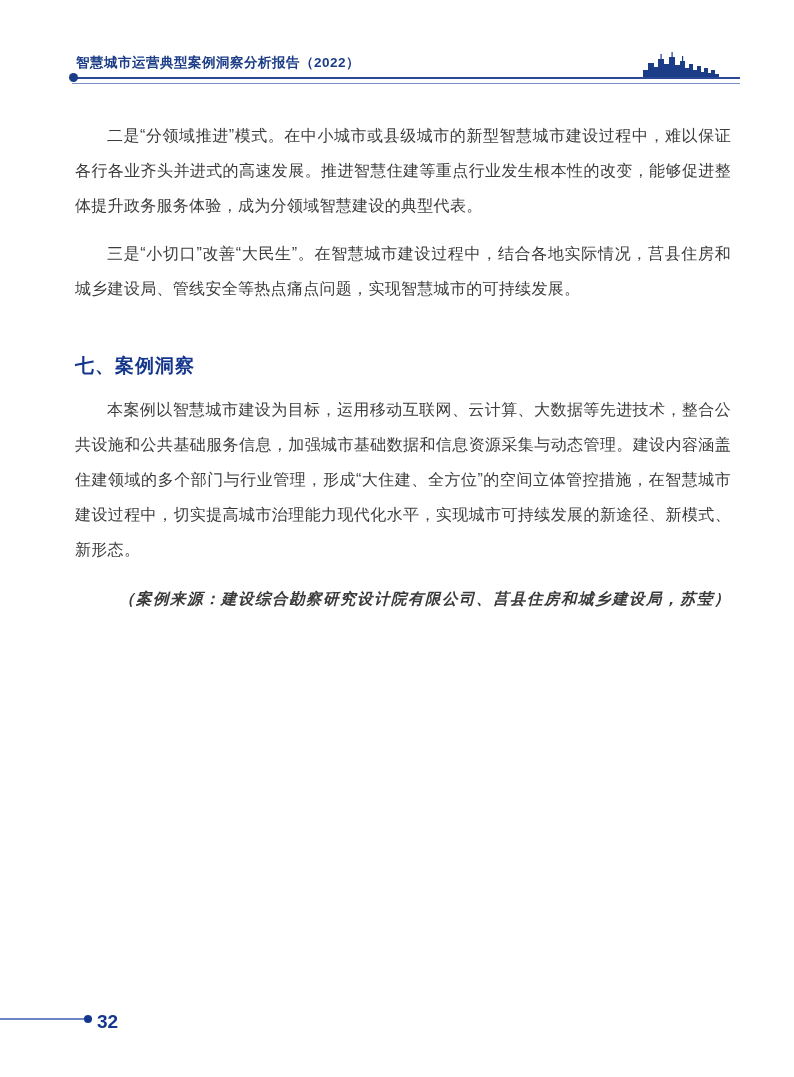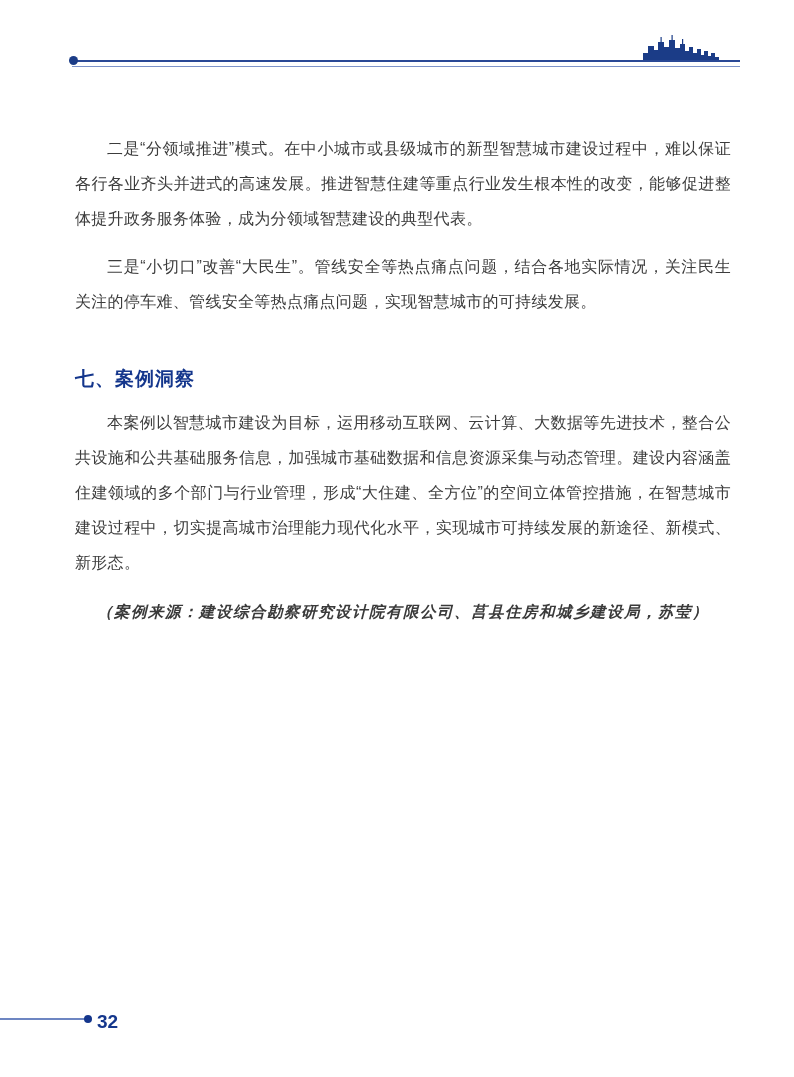--- a/index.html
+++ b/index.html
@@ -50,21 +50,21 @@
     right: 18px;
     bottom: 7px;
     width: 80px;
     height: 26px;
   }
 
   
   .content {
     position: absolute;
     left: 75px;
-    top: 131px;
+    top: 118px;
     width: 656px;
   }
   .body-par {
     font-size: 16px;
     line-height: 35px;
     color: #3c3c3c;
     text-align: justify;
     text-indent: 2em;
     margin-bottom: 13px;
     letter-spacing: 0.3px;
@@ -72,21 +72,21 @@
   .section-heading {
     font-size: 19px;
     font-weight: bold;
     color: #14368c;
     margin-top: 47px;
     margin-bottom: 13px;
     letter-spacing: 1px;
   }
   .source-line {
     margin-top: 22px;
-    text-align: center;
+    text-align: right;
     font-family: "Liberation Serif", "DejaVu Serif", serif;
     font-style: italic;
     font-weight: 600;
     font-size: 15.5px;
     letter-spacing: 1.5px;
     color: #3a3a3a;
   }
 
   
   .footer-rule {
@@ -114,20 +114,21 @@
     font-weight: bold;
     color: #14368c;
   }
 </style>
 </head>
 <body>
 
 <div class="page">
 
   <div class="header">
+    <div class="header-title">智慧城市运营典型案例洞察分析报告（2022）</div>
     <svg class="skyline" viewBox="0 0 78 26" xmlns="http://www.w3.org/2000/svg">
       <g fill="#1b3c87">
         <rect x="0" y="19" width="5" height="7"></rect>
         <rect x="5" y="12" width="6" height="14"></rect>
         <rect x="11" y="16" width="4" height="10"></rect>
         <rect x="15" y="8" width="6" height="18"></rect>
         <rect x="17.5" y="3" width="1.2" height="6"></rect>
         <rect x="21" y="13" width="5" height="13"></rect>
         <rect x="26" y="6" width="6" height="20"></rect>
         <rect x="28.5" y="1" width="1.2" height="6"></rect>
@@ -145,21 +146,21 @@
         <rect x="72" y="23" width="4" height="3"></rect>
       </g>
     </svg>
     <div class="header-rule">
       <div class="header-dot"></div>
     </div>
   </div>
 
   <div class="content">
     <p class="body-par">二是“分领域推进”模式。在中小城市或县级城市的新型智慧城市建设过程中，难以保证各行各业齐头并进式的高速发展。推进智慧住建等重点行业发生根本性的改变，能够促进整体提升政务服务体验，成为分领域智慧建设的典型代表。</p>
-    <p class="body-par">三是“小切口”改善“大民生”。管线安全等热点痛点问题，结合各地实际情况，关注民生关注的停车难、管线安全等热点痛点问题，实现智慧城市的可持续发展。</p>
+    <p class="body-par">三是“小切口”改善“大民生”。在智慧城市建设过程中，结合各地实际情况，莒县住房和城乡建设局、管线安全等热点痛点问题，实现智慧城市的可持续发展。</p>
 
     <h2 class="section-heading">七、案例洞察</h2>
 
     <p class="body-par">本案例以智慧城市建设为目标，运用移动互联网、云计算、大数据等先进技术，整合公共设施和公共基础服务信息，加强城市基础数据和信息资源采集与动态管理。建设内容涵盖住建领域的多个部门与行业管理，形成“大住建、全方位”的空间立体管控措施，在智慧城市建设过程中，切实提高城市治理能力现代化水平，实现城市可持续发展的新途径、新模式、新形态。</p>
 
     <p class="source-line">（案例来源：建设综合勘察研究设计院有限公司、莒县住房和城乡建设局，苏莹）</p>
   </div>
 
   <div class="footer-rule"></div>
   <div class="footer-dot"></div>

